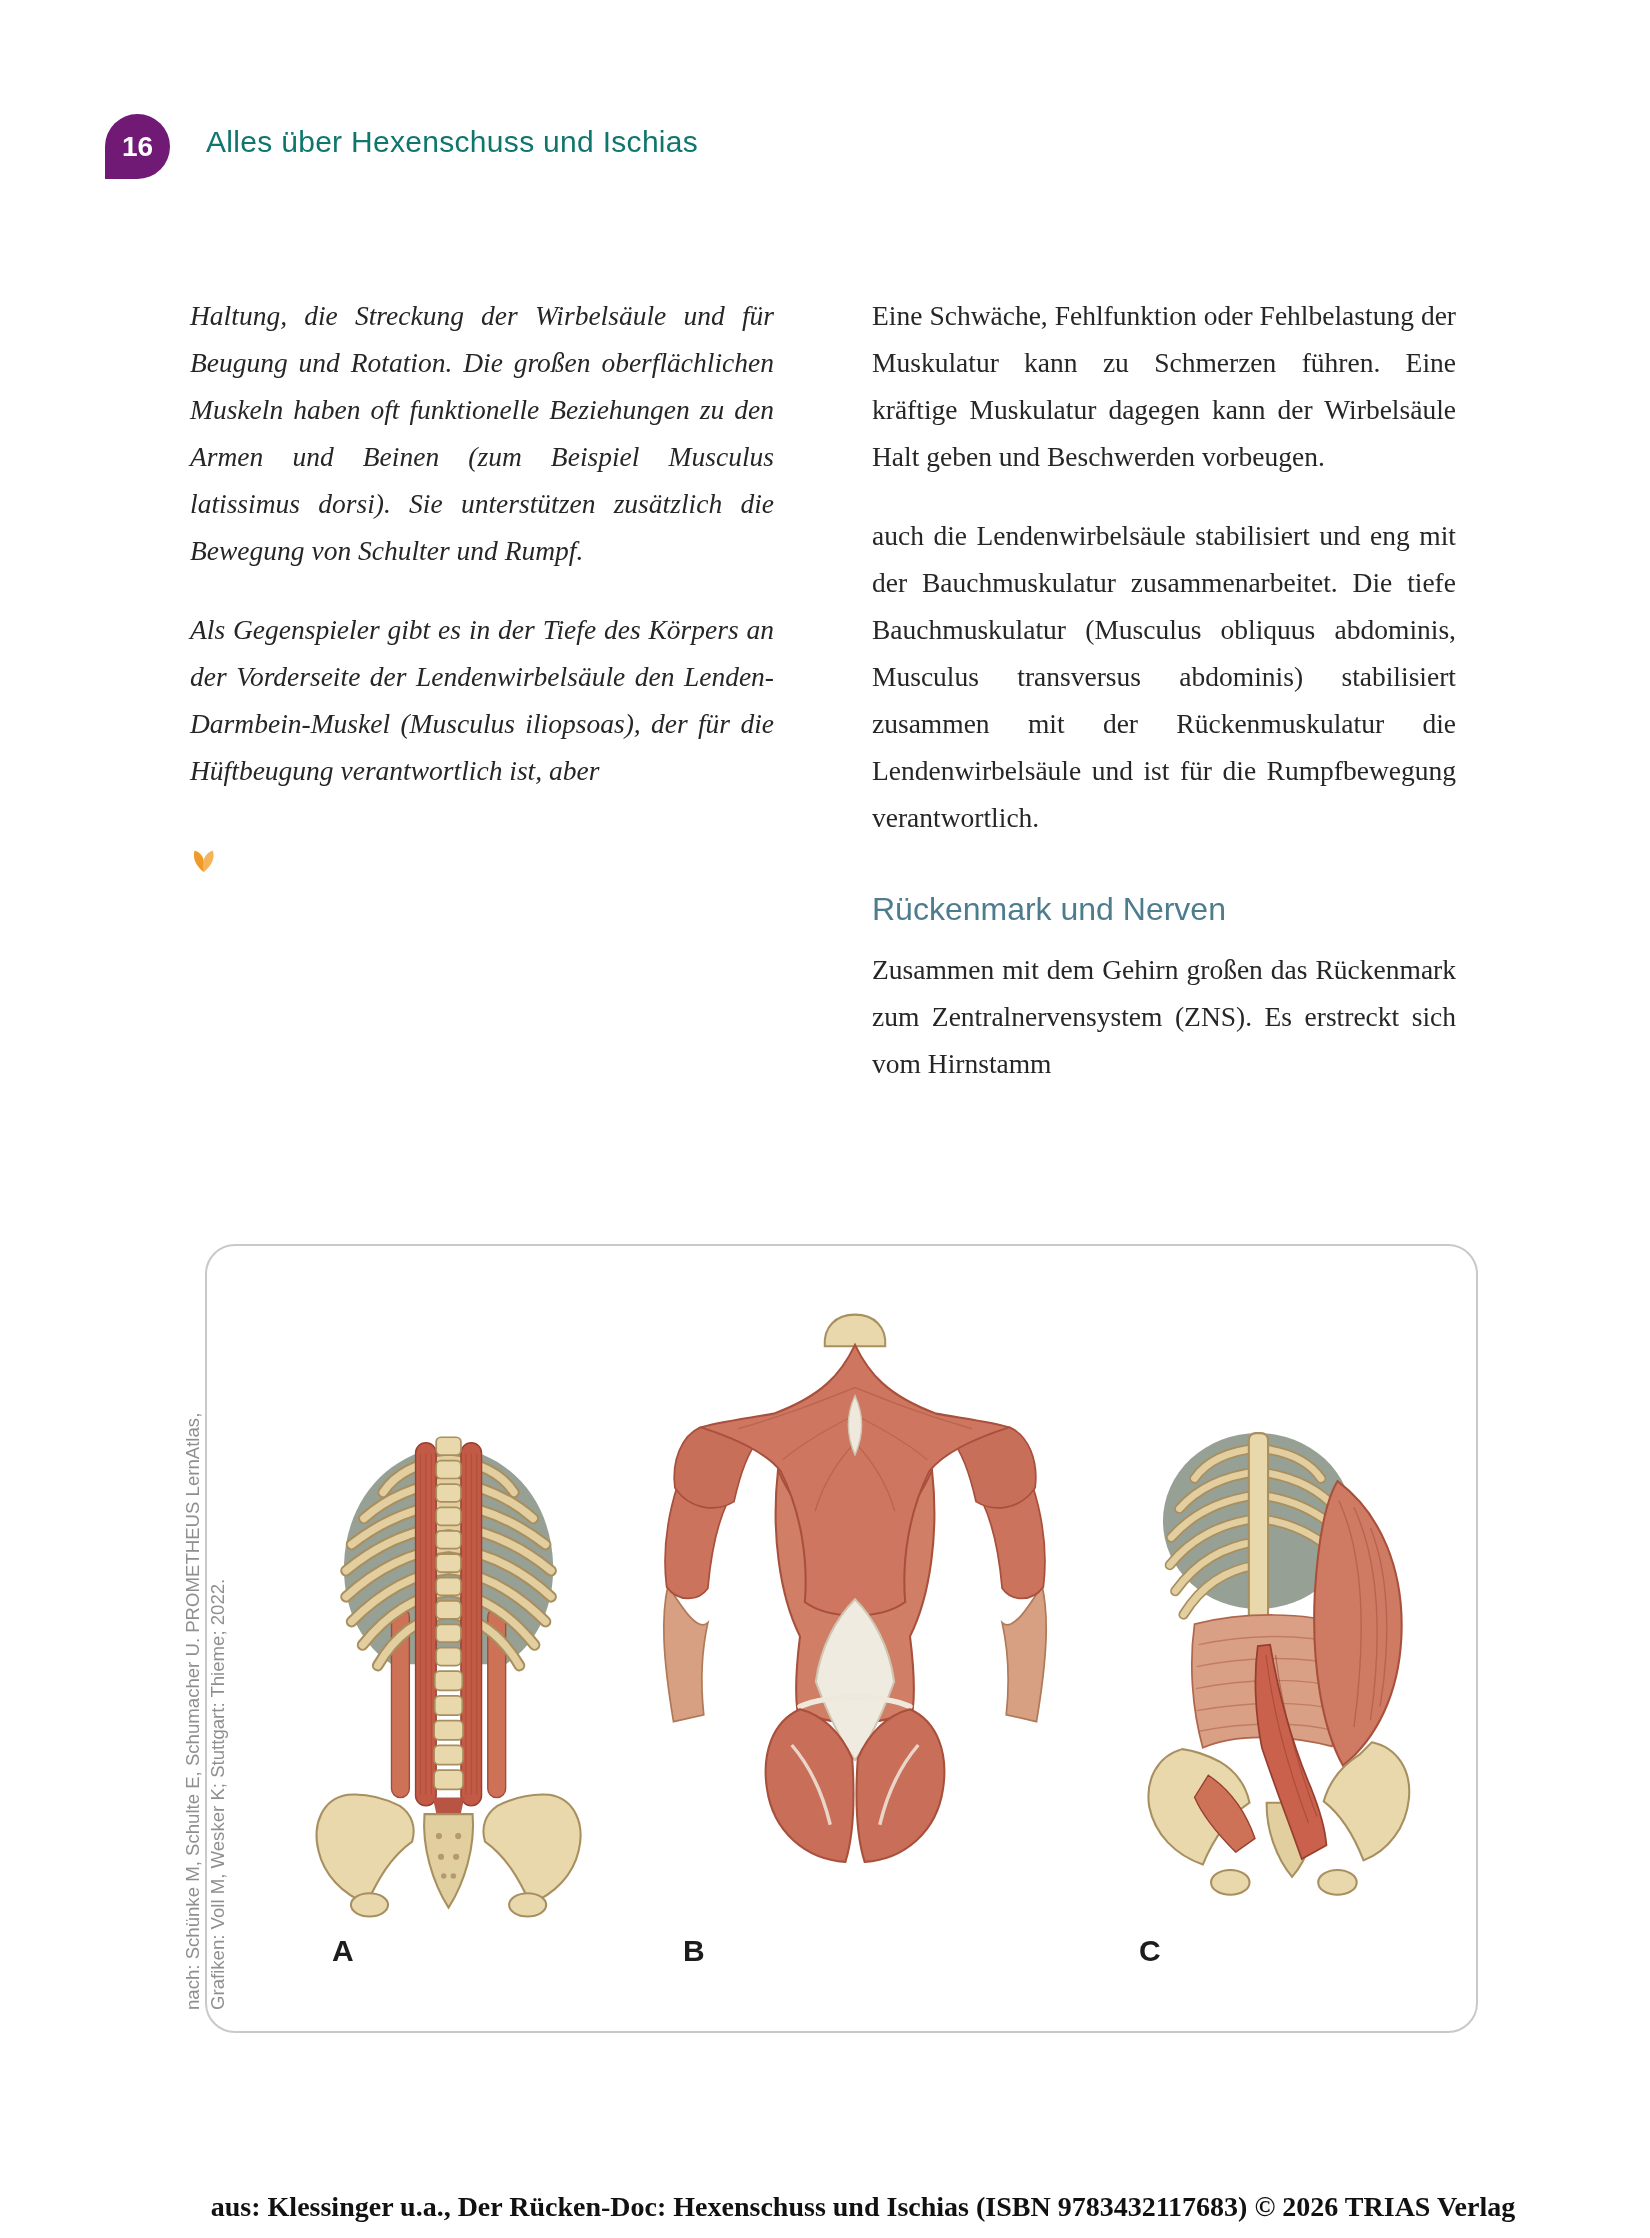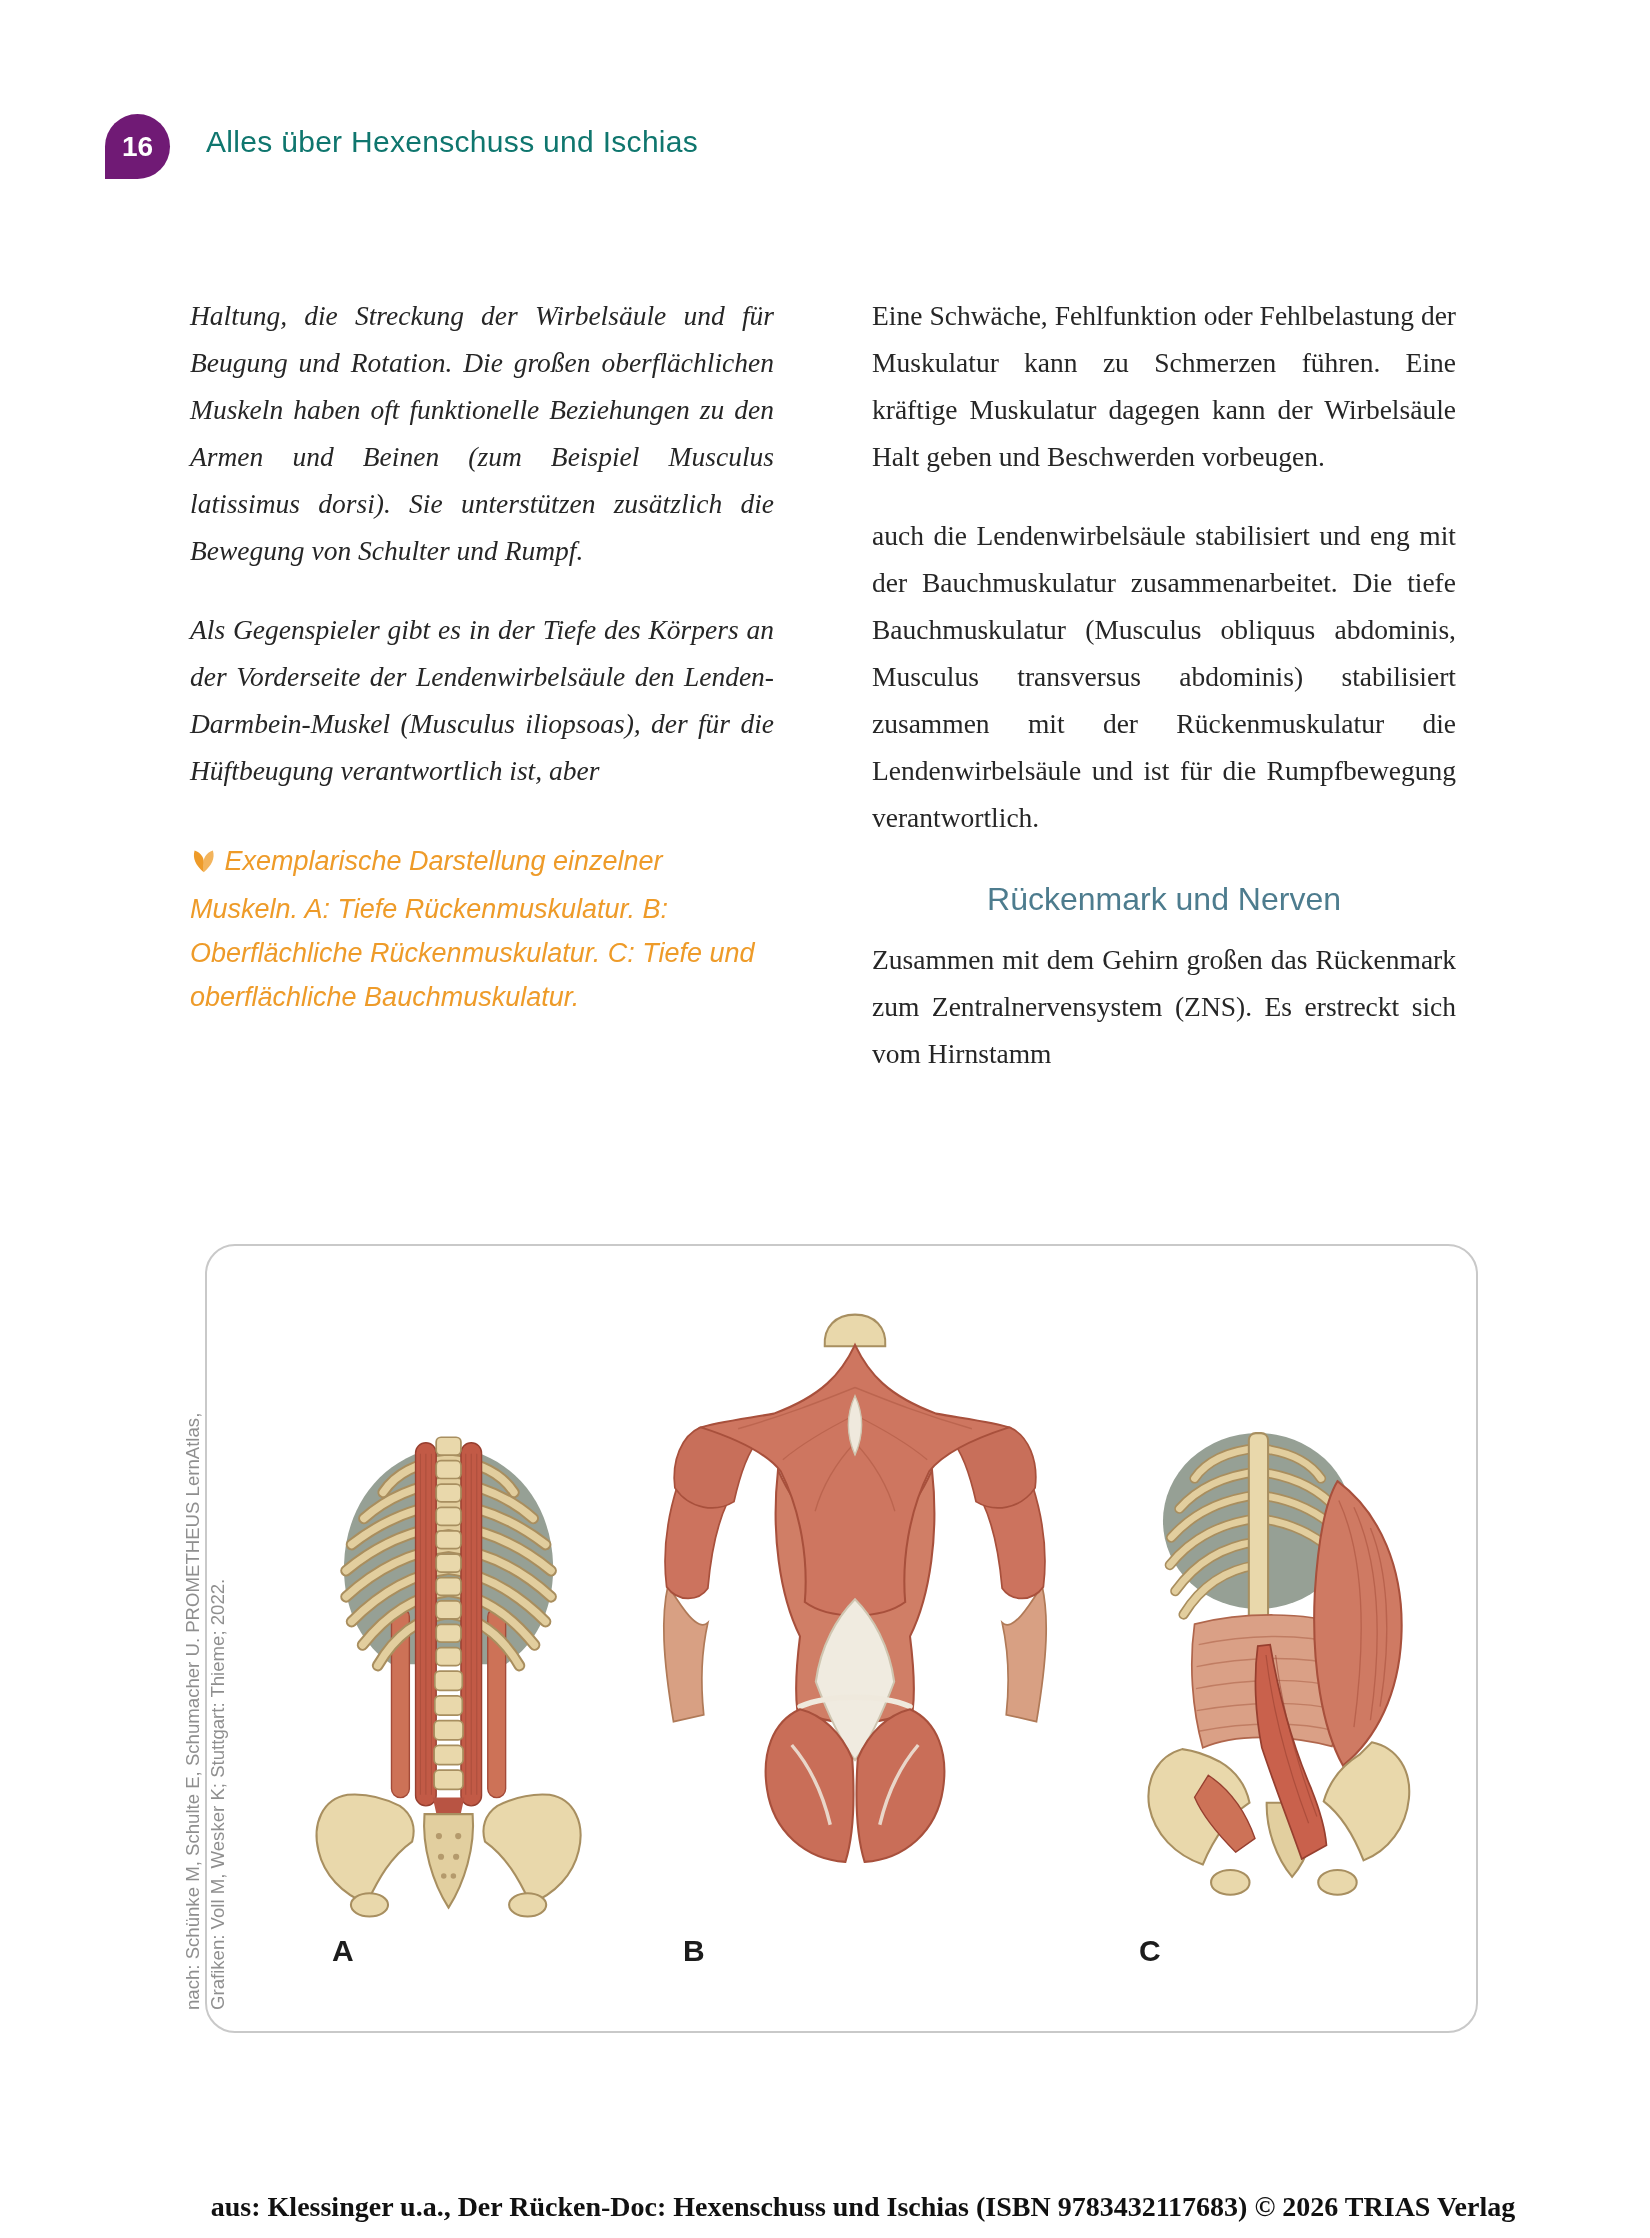--- a/index.html
+++ b/index.html
@@ -45,22 +45,21 @@
     font-family:"Liberation Sans", sans-serif;
     font-size:27px; line-height:44px;
     color:#ee9b29;
     text-align:left;
   }
   .caption-icon { display:inline-block; vertical-align:-4.1px; margin-right:6.9px; }
   .section-heading {
     font-family:"Liberation Sans", sans-serif;
     font-size:32px; font-weight:normal;
     color:#4d7c8e;
-    margin:40px 0 18px 0;
-    text-align:center;
+    margin:50px 0 18px 0;
   }
 
   
   .figure-box {
     position:absolute;
     left:205px; top:1244px;
     width:1273px; height:789px;
     border:2.1px solid #c9c9c9;
     border-radius:30px;
     background:#ffffff;
@@ -105,21 +104,21 @@
   <span>16</span>
 </div>
 <div class="header-title">Alles über Hexenschuss und Ischias</div>
 
 <div class="col col-left">
   <p class="body">Haltung, die Streckung der Wirbelsäule und für Beugung und Rotation. Die großen oberflächlichen Muskeln haben oft funktionelle Beziehungen zu den Armen und Beinen (zum Beispiel Musculus latissimus dorsi). Sie unterstützen zusätzlich die Bewegung von Schulter und Rumpf.</p>
   <p class="body">Als Gegenspieler gibt es in der Tiefe des Körpers an der Vorderseite der Lendenwirbelsäule den Lenden-Darmbein-Muskel (Musculus iliopsoas), der für die Hüftbeugung verantwortlich ist, aber</p>
   <p class="caption"><span class="caption-icon"><svg width="27.5" height="27.5" viewBox="0 0 24 24">
           <path d="M12,22 C5,16 2,10 4,3 C10,5 13,10 12,16 Z" fill="#ee9b29"></path>
           <path d="M12,22 C19,16 22,10 20,3 C14,5 11,10 12,16 Z" fill="#f3b45c"></path>
-        </svg></span><span>Exemplarische Darstellung einzelner Muskeln. A: Tiefe Rückenmuskulatur. B: Oberflächliche Rückenmuskulatur. C: Tiefe und oberflächliche Bauchmuskulatur.</span></p>
+        </svg></span></p>
 </div>
 
 <div class="col col-right">
   <p class="body">Eine Schwäche, Fehlfunktion oder Fehlbelastung der Muskulatur kann zu Schmerzen führen. Eine kräftige Muskulatur dagegen kann der Wirbelsäule Halt geben und Beschwerden vorbeugen.</p>
   <p class="body">auch die Lendenwirbelsäule stabilisiert und eng mit der Bauchmuskulatur zusammenarbeitet. Die tiefe Bauchmuskulatur (Musculus obliquus abdominis, Musculus transversus abdominis) stabilisiert zusammen mit der Rückenmuskulatur die Lendenwirbelsäule und ist für die Rumpfbewegung verantwortlich.</p>
   <h2 class="section-heading">Rückenmark und Nerven</h2>
   <p class="body">Zusammen mit dem Gehirn großen das Rückenmark zum Zentralnervensystem (ZNS). Es erstreckt sich vom Hirnstamm</p>
 </div>
 
 <figure class="figure-box">

